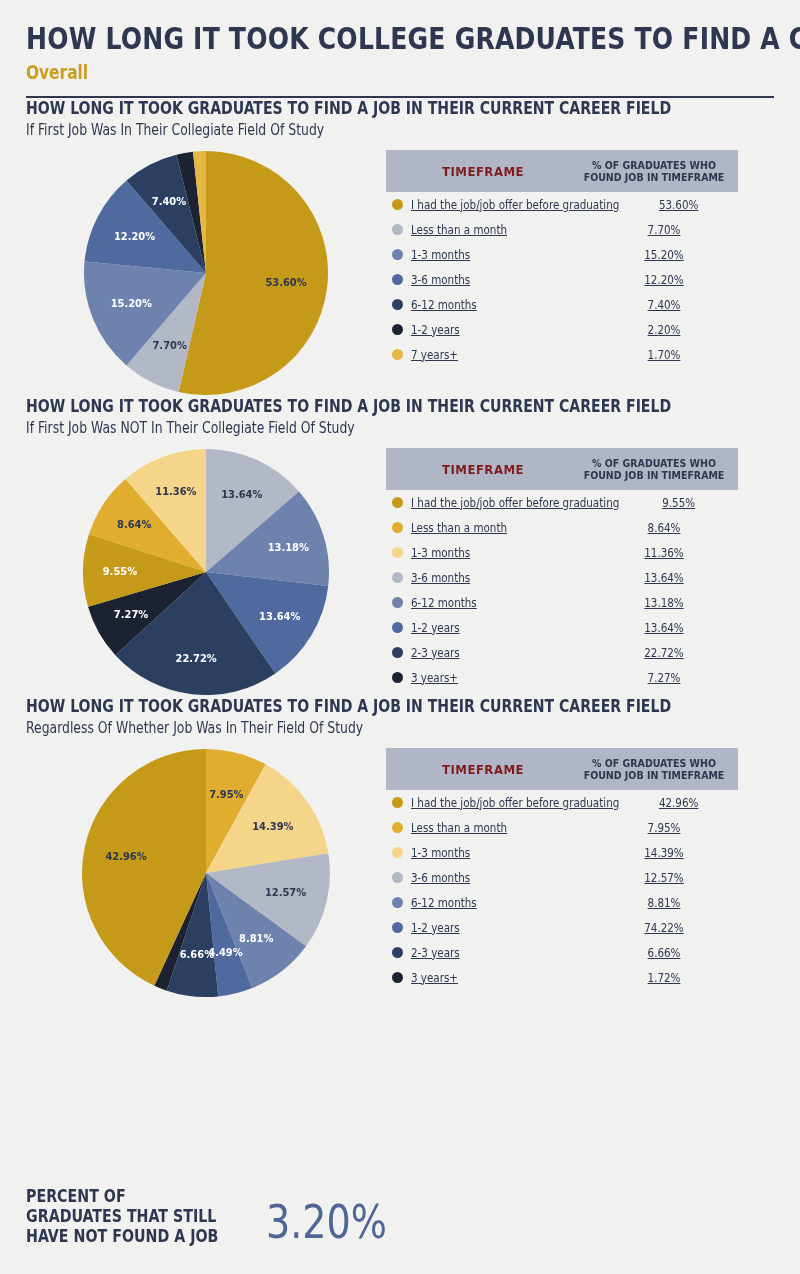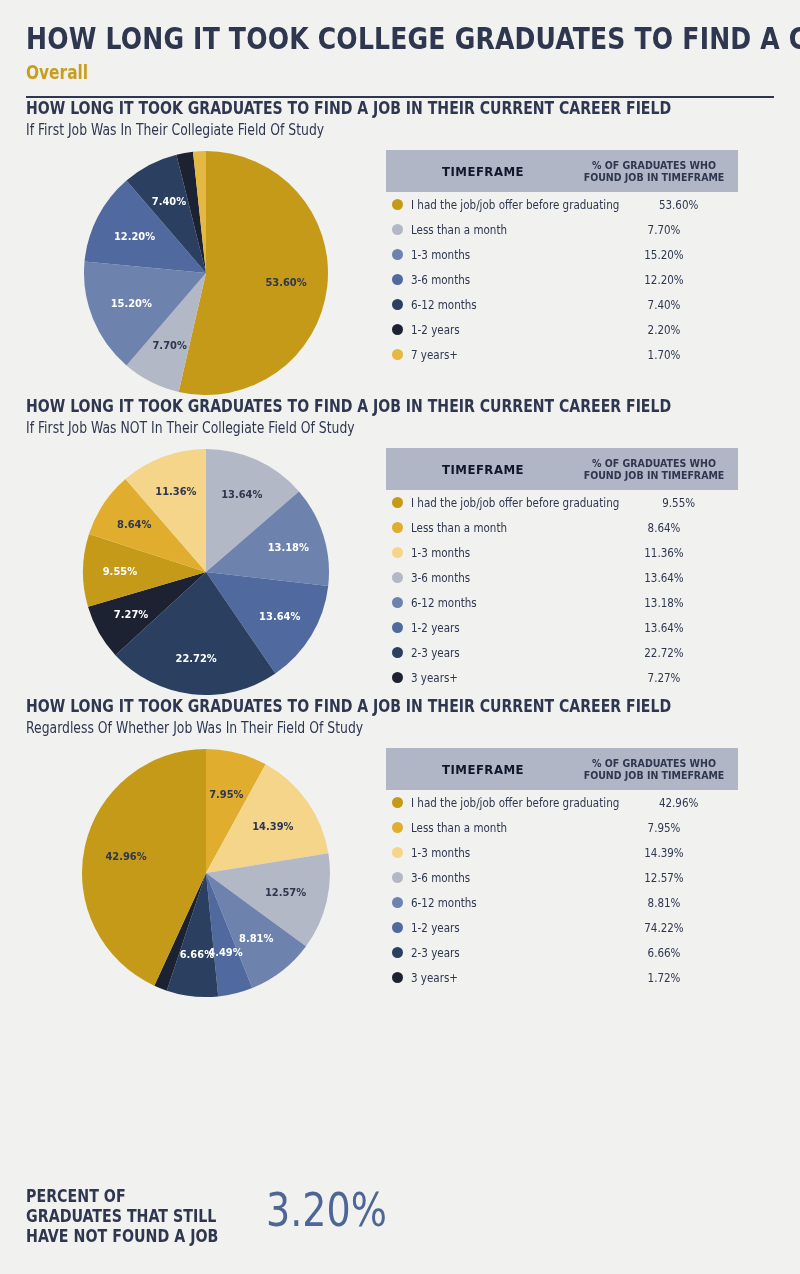--- a/index.html
+++ b/index.html
@@ -54,42 +54,42 @@
 
   
   .tbl{width:352px;}
   .tbl-head{
     background:#b0b6c6;display:flex;align-items:center;
     padding:9px 10px 9px 0;box-sizing:border-box;
   }
   .th-time{
     flex:1;text-align:center;
     font-family:"DejaVu Sans Condensed","Liberation Sans Narrow","Liberation Sans",sans-serif;
-    font-size:13px;font-weight:bold;text-transform:uppercase;color:#0f172a;letter-spacing:.5px;
+    font-size:13px;font-weight:bold;text-transform:uppercase;color:#7f1d1d;letter-spacing:.5px;
   }
   .th-pct{
     width:148px;text-align:center;
     font-family:"DejaVu Sans Condensed","Liberation Sans Narrow","Liberation Sans",sans-serif;
     font-size:10.5px;font-weight:bold;line-height:12px;text-transform:uppercase;color:#2e3650;
   }
-  .tr{display:flex;align-items:center;height:25px;padding-left:6px;box-sizing:border-box;}
+  .tr{display:flex;align-items:center;height:25px;padding-left:6px;box-sizing:border-box;text-decoration:underline;}
   .dot{width:11px;height:11px;border-radius:50%;flex:none;margin-right:8px;}
   .td-label{
     flex:1;
     font-family:"DejaVu Sans Condensed","Liberation Sans Narrow","Liberation Sans",sans-serif;
     font-size:11.5px;color:#2e3650;white-space:nowrap;
   }
   .td-pct{
     width:148px;text-align:center;
     font-family:"DejaVu Sans Condensed","Liberation Sans Narrow","Liberation Sans",sans-serif;
     font-size:11.5px;color:#2e3650;
   }
 
   
-  .footer{position:absolute;left:26px;bottom:28px;display:flex;align-items:flex-start;}
+  .footer{position:absolute;left:26px;bottom:28px;display:flex;align-items:flex-end;}
   .foot-label{
     font-family:"DejaVu Sans Condensed","Liberation Sans Narrow","Liberation Sans",sans-serif;
     font-size:17px;line-height:20px;font-weight:bold;text-transform:uppercase;color:#2e3650;
     width:212px;transform:scaleX(.93);transform-origin:left center;
   }
   .foot-value{
     font-family:"DejaVu Sans Condensed","Liberation Sans Narrow","Liberation Sans",sans-serif;
     font-size:46px;line-height:48px;color:#4f6596;font-weight:normal;
     margin-left:28px;transform:scaleX(.92);transform-origin:left center;
   }

